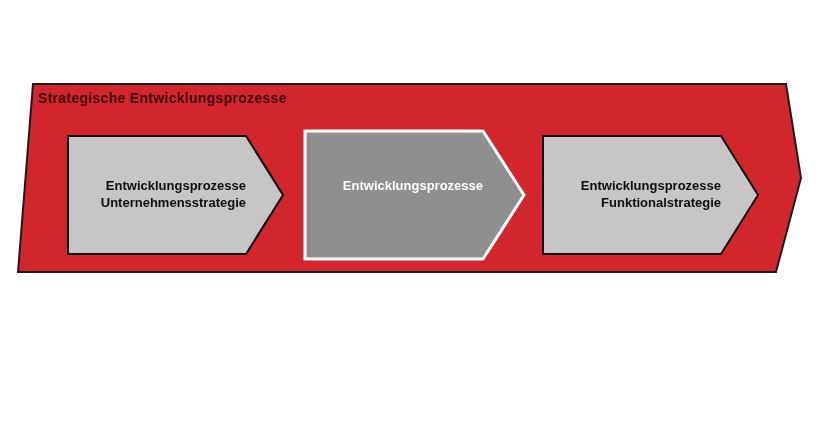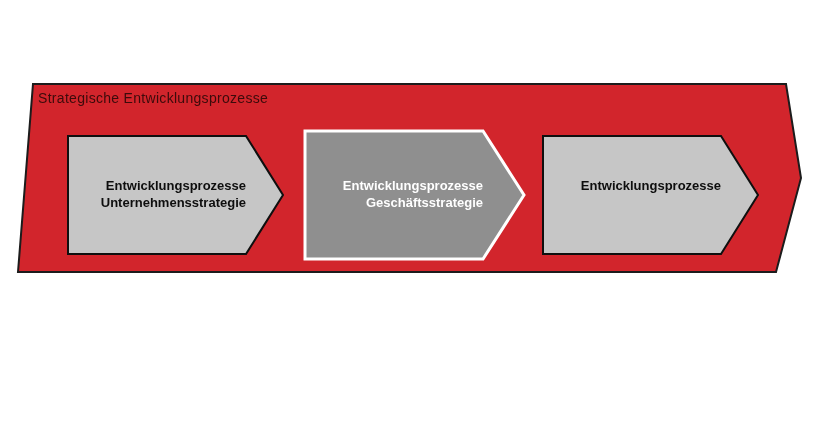--- a/index.html
+++ b/index.html
@@ -39,21 +39,21 @@
     }
     .step-shape.highlight {
       stroke: #ffffff;
       stroke-width: 3;
     }
     .diagram-title {
       position: absolute;
       left: 38px;
       top: 90px;
       font-size: 14px;
-      font-weight: normal;
+      font-weight: bold;
       color: #3c0b0b;
       letter-spacing: 0.3px;
       white-space: nowrap;
     }
     .step-label {
       position: absolute;
       width: 178px;
       top: 177px;
       font-size: 13px;
       font-weight: bold;
@@ -91,20 +91,20 @@
 
   <div class="diagram-title">Strategische Entwicklungsprozesse</div>
 
   <div class="step-label label-1">
     <span class="line">Entwicklungsprozesse</span>
     <span class="line">Unternehmensstrategie</span>
   </div>
 
   <div class="step-label label-2 highlight">
     <span class="line">Entwicklungsprozesse</span>
-    <span class="line">Geschäftsstrategie</span>
   </div>
 
   <div class="step-label label-3">
     <span class="line">Entwicklungsprozesse</span>
+    <span class="line">Funktionalstrategie</span>
   </div>
 
 </div>
 
 </body></html>

